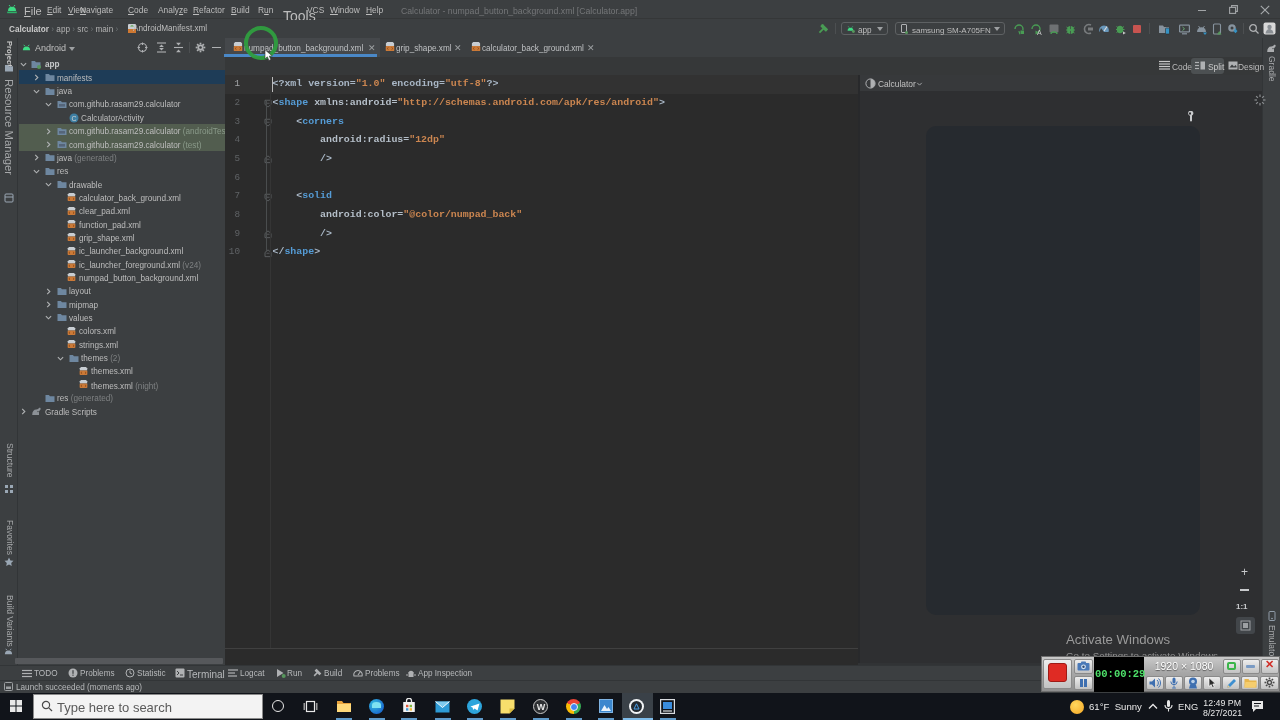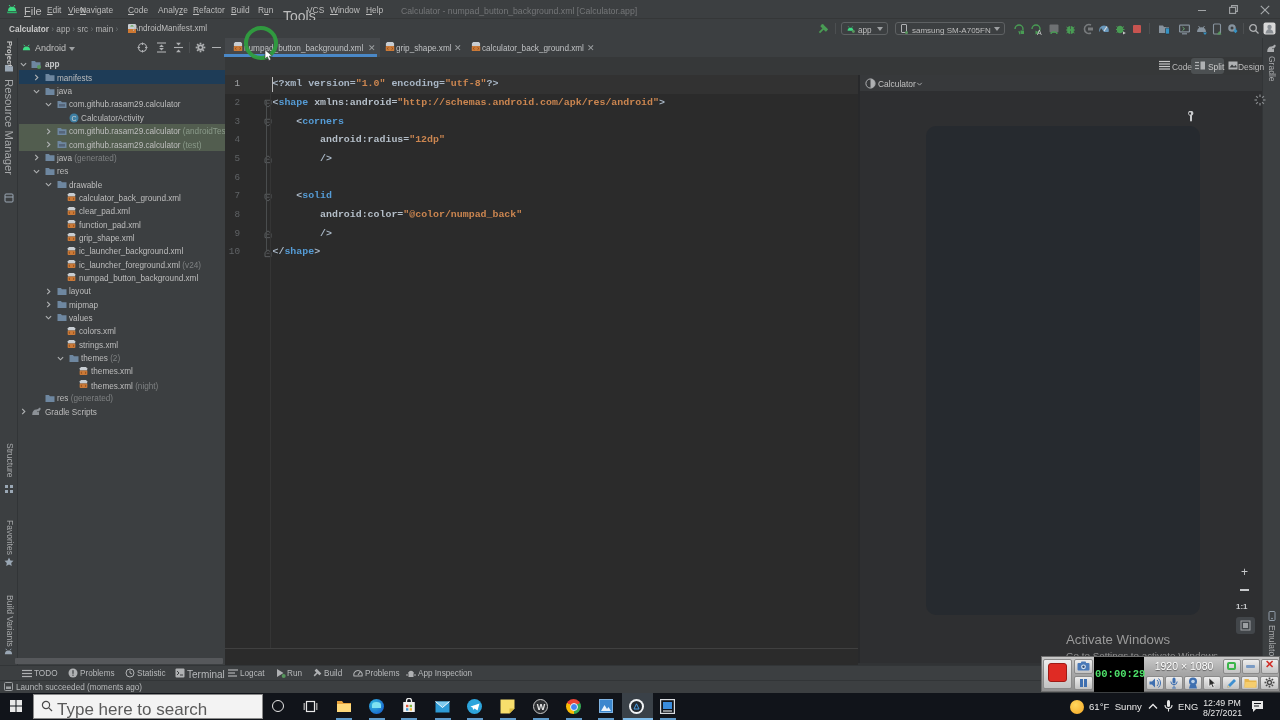--- a/index.html
+++ b/index.html
@@ -612,21 +612,21 @@
       <rect x="6.5" y="0" width="5.5" height="5.5"></rect>
       <rect x="0" y="6.5" width="5.5" height="5.5"></rect>
       <rect x="6.5" y="6.5" width="5.5" height="5.5"></rect>
     </g>
   </svg>
 <div class="a" style="left:33px;top:694px;width:230px;height:25px;background:#F3F3F3;border:1px solid #8a8a8a"></div>
 <svg class="a" style="left:41px;top:700px" width="12" height="12" viewBox="0 0 12 12">
     <circle cx="5" cy="5" r="3.6" fill="none" stroke="#4A4A4A" stroke-width="1.2"></circle>
     <line x1="7.8" y1="7.8" x2="11" y2="11" stroke="#4A4A4A" stroke-width="1.2"></line>
   </svg>
-<div class="a" style="left:57px;top:700px;font-size:17px;color:#5A5A5A;white-space:nowrap">Type here to search</div>
+<div class="a" style="left:57px;top:700px;font-size:13px;color:#5A5A5A;white-space:nowrap">Type here to search</div>
 <div class="a" style="left:272px;top:700px;width:12px;height:12px;border-radius:50%;border:1.5px solid #E8E8E8"></div>
 <svg class="a" style="left:303px;top:700px" width="15" height="13" viewBox="0 0 15 13">
     <rect x="3.5" y="1.5" width="8" height="10" fill="none" stroke="#E8E8E8" stroke-width="1.2"></rect>
     <rect x="0.5" y="3" width="1.6" height="7" fill="#9a9a9a"></rect>
     <rect x="12.9" y="3" width="1.6" height="7" fill="#9a9a9a"></rect>
   </svg>
 <svg class="a" style="left:336px;top:699px" width="16" height="14" viewBox="0 0 16 14">
     <path d="M1 2 h5 l1.5 2 H15 v9 H1 Z" fill="#E8A33D"></path>
     <path d="M1 5 h14 v8 H1 Z" fill="#FFD97A"></path>
   </svg>
@@ -689,21 +689,21 @@
 <div class="a" style="left:1089px;top:701px;font-size:9.6px;color:#E8E8E8;white-space:nowrap">61°F&nbsp; Sunny</div>
 <svg class="a" style="left:1148px;top:703px" width="10" height="7" viewBox="0 0 10 7">
     <path d="M1 5.5 L5 1.5 L9 5.5" stroke="#E8E8E8" stroke-width="1.3" fill="none"></path>
   </svg>
 <svg class="a" style="left:1164px;top:699px" width="9" height="14" viewBox="0 0 9 14">
     <rect x="3" y="1" width="3" height="7" rx="1.5" fill="#E8E8E8"></rect>
     <path d="M1 6 a3.5 3.5 0 0 0 7 0" fill="none" stroke="#E8E8E8" stroke-width="1.1"></path>
     <line x1="4.5" y1="10" x2="4.5" y2="12.5" stroke="#E8E8E8" stroke-width="1.1"></line>
   </svg>
 <div class="a" style="left:1178px;top:701.5px;font-size:9.3px;color:#E8E8E8">ENG</div>
-<div class="a" style="left:1203px;top:698px;width:38px;text-align:center;font-size:8.8px;color:#E8E8E8;line-height:10px;white-space:nowrap">12:49 PM<br>8/27/2021</div>
+<div class="a" style="left:1203px;top:698px;width:38px;text-align:right;font-size:8.8px;color:#E8E8E8;line-height:10px;white-space:nowrap">12:49 PM<br>8/27/2021</div>
 <svg class="a" style="left:1251px;top:700px" width="13" height="13" viewBox="0 0 13 13">
     <path d="M1 1 h11 v8 h-7 l-3 3 v-3 h-1 Z" fill="#E8E8E8"></path>
     <g stroke="#11141A" stroke-width="1">
       <line x1="3" y1="3.5" x2="10" y2="3.5"></line>
       <line x1="3" y1="6" x2="8" y2="6"></line>
     </g>
   </svg>
 <div class="a" style="left:1041px;top:656px;width:239px;height:36px;background:linear-gradient(#C9C9C9,#A8A8A8 45%,#8F8F8F);border:1px solid #6E6E6E"></div>
 <div class="a" style="left:1043px;top:659px;width:29px;height:30px;background:linear-gradient(#EDEDED,#C2C2C2);border:1px solid #8A8A8A;border-radius:2px"></div>
 <div class="a" style="left:1048px;top:663px;width:19px;height:19px;background:#DF2B24;border-radius:3px;border:1px solid #9E1B16"></div>

